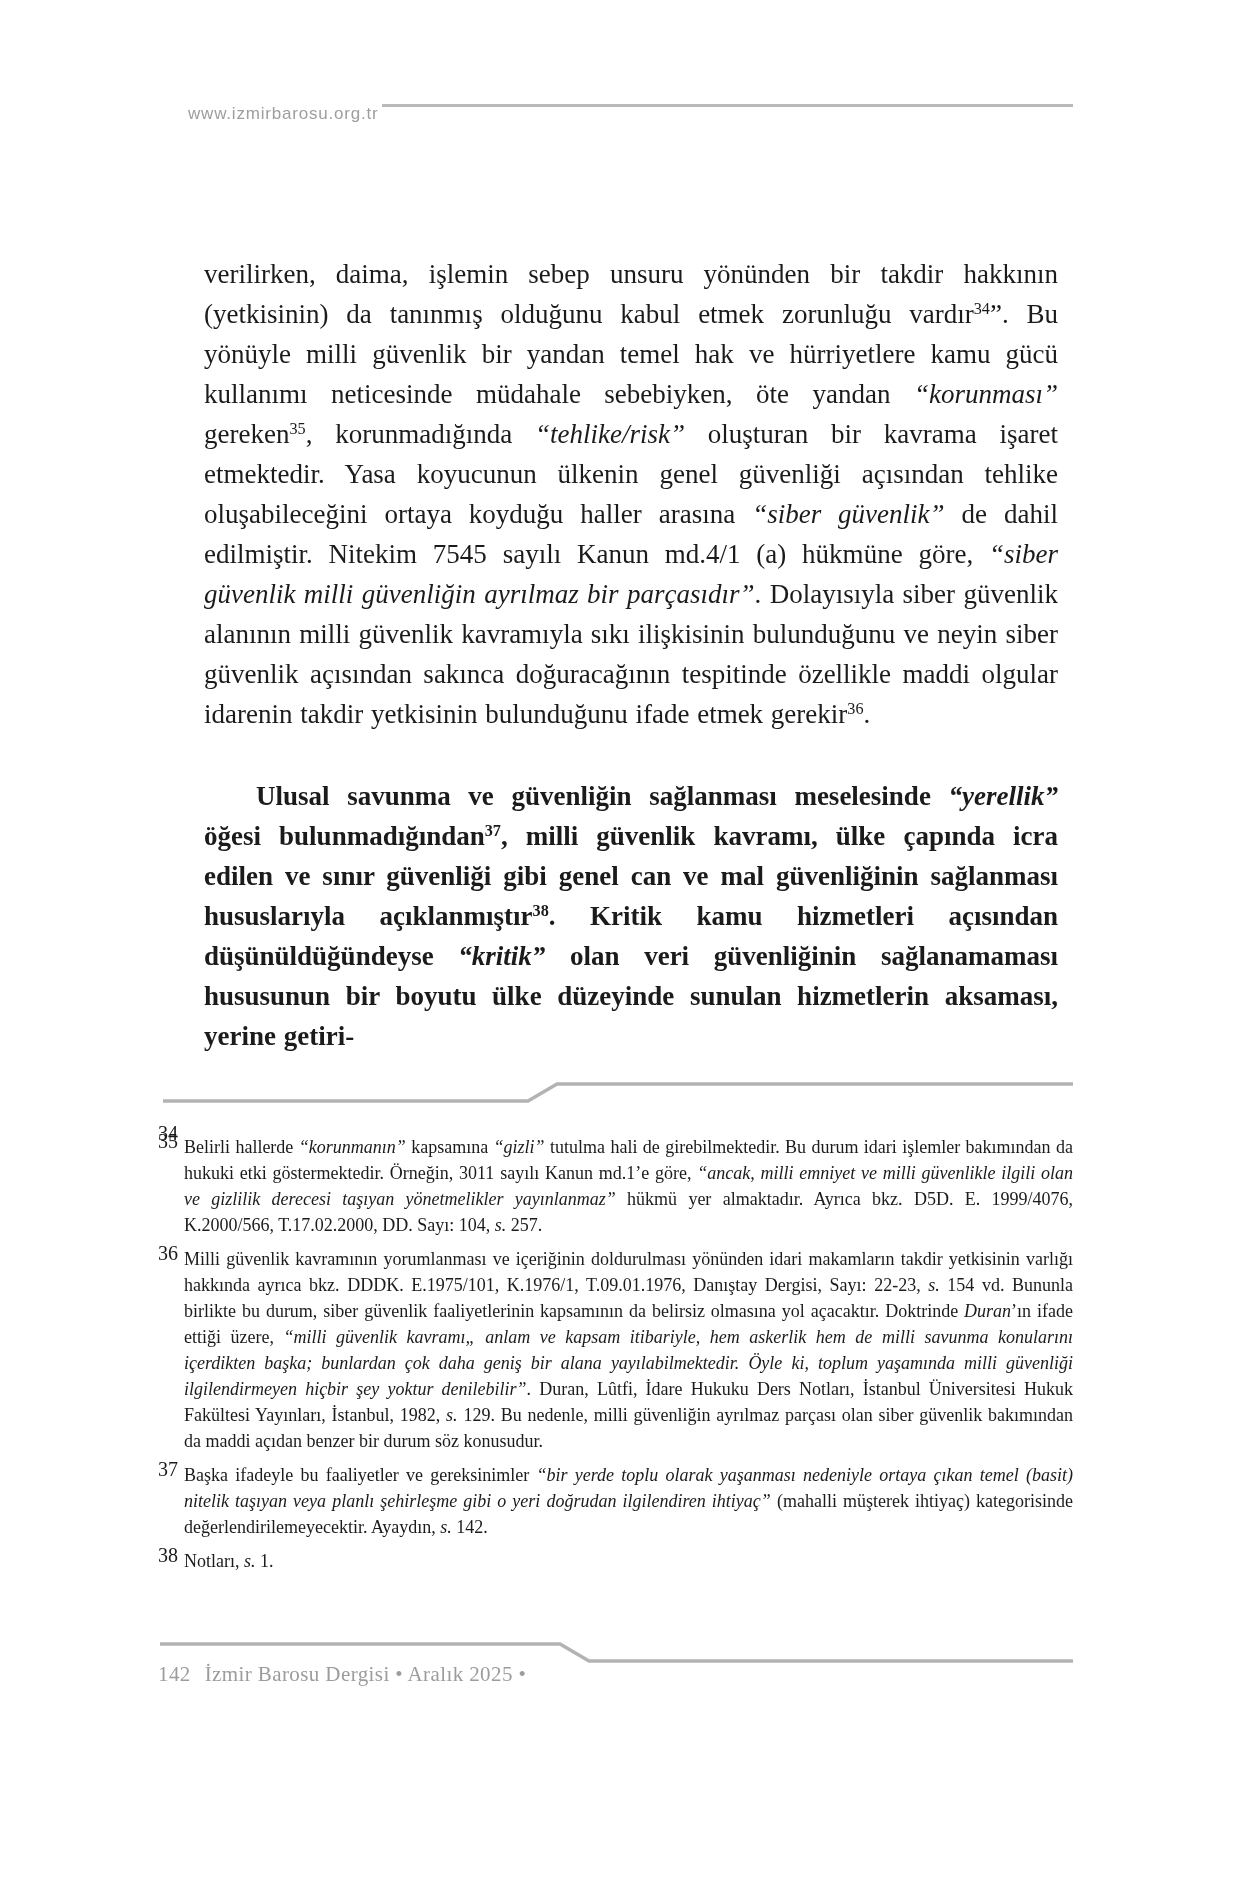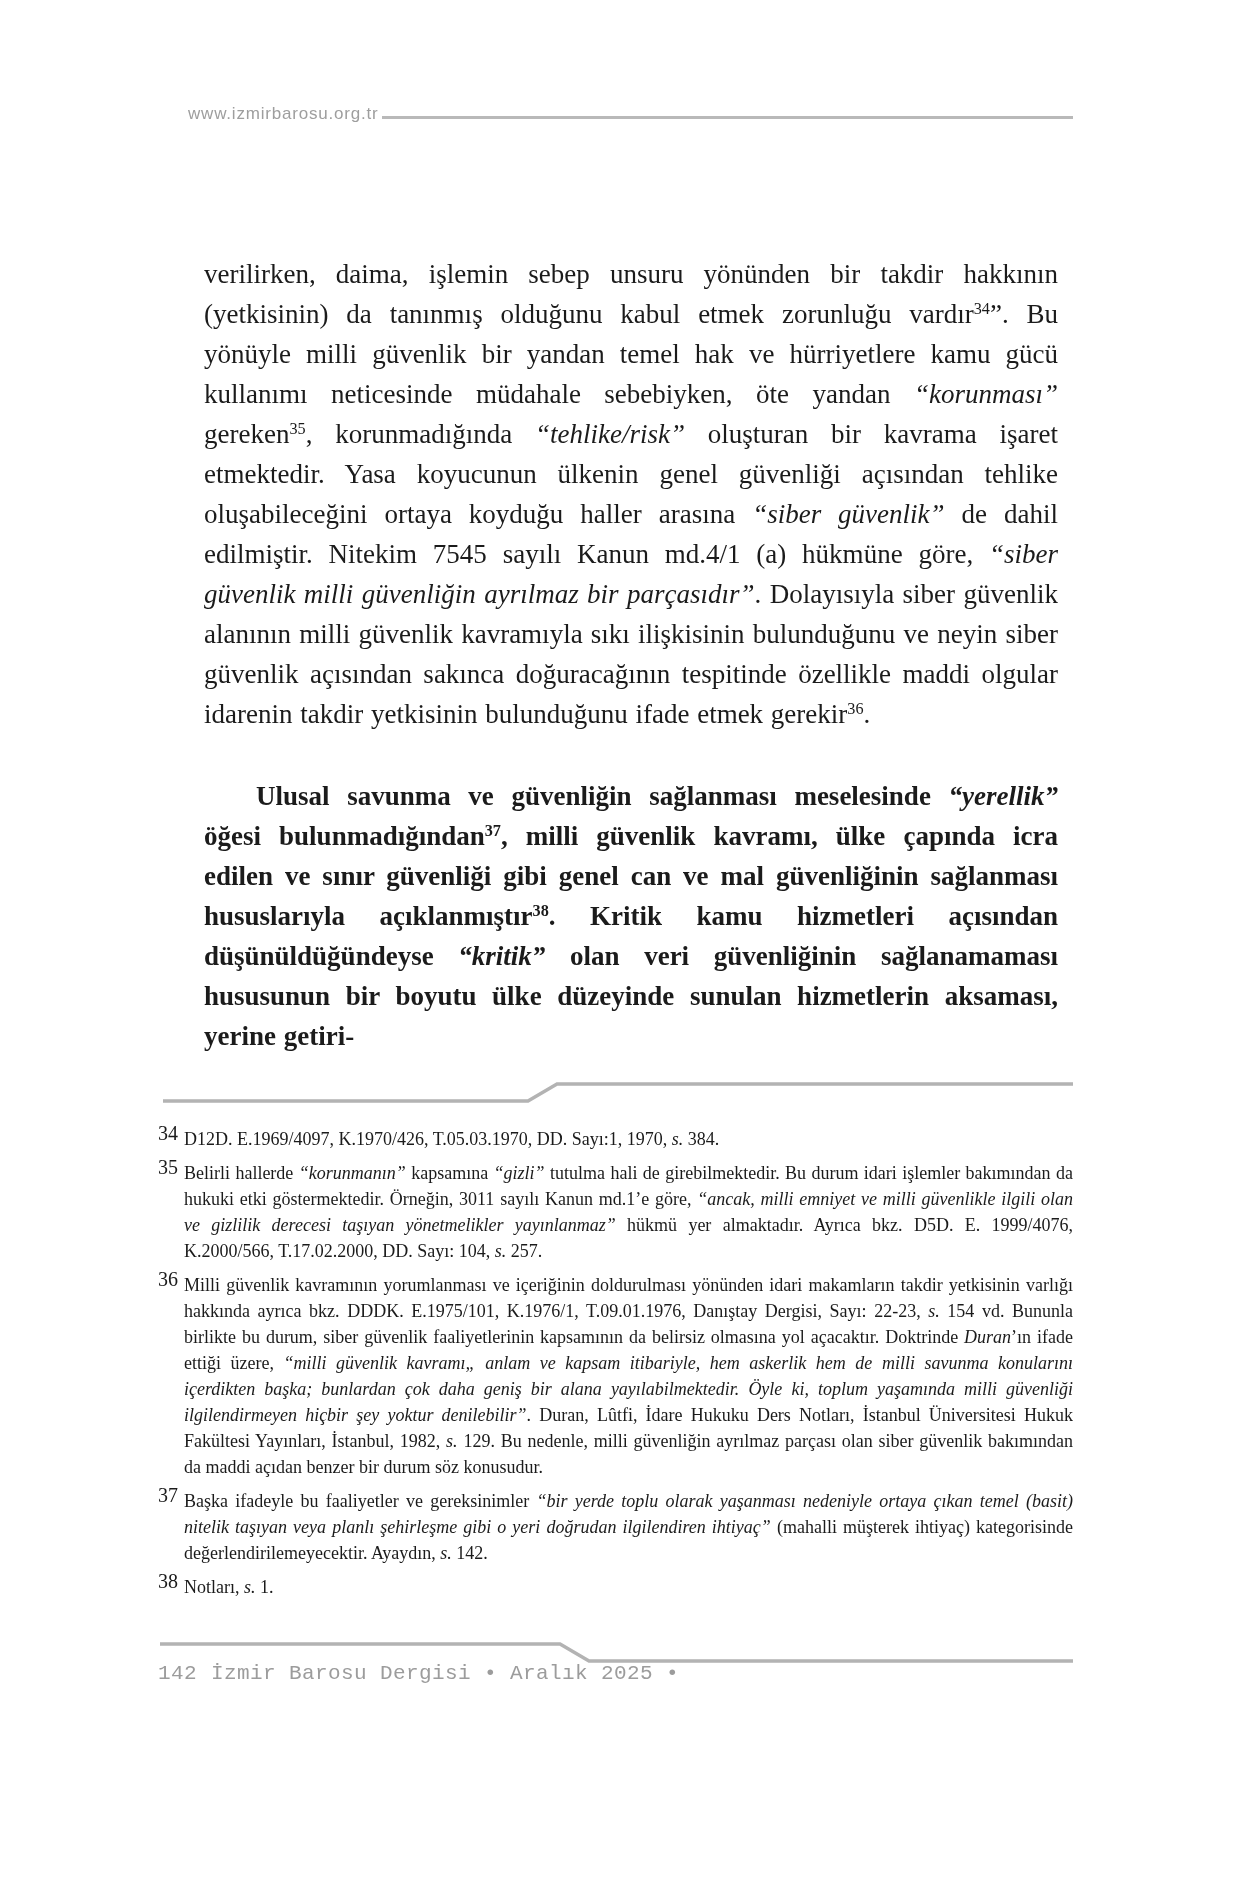--- a/index.html
+++ b/index.html
@@ -19,21 +19,20 @@
     color: #1b1b1b;
   }
 
   
   .header {
     position: absolute;
     left: 188px;
     top: 104px;
     width: 885px;
     display: flex;
-    align-items: flex-end;
     font-family: "Liberation Sans", sans-serif;
     font-size: 17px;
     letter-spacing: 0.8px;
     color: #9e9e9e;
   }
   .header .rule {
     flex: 1;
     height: 3px;
     background: #b9b9b9;
     margin-left: 4px;
@@ -98,21 +97,21 @@
   }
 
   
   .footer-text {
     position: absolute;
     left: 158px;
     top: 1662px;
     display: flex;
     align-items: baseline;
     gap: 14px;
-    font-family: Liberation Mono, monospace;
+    font-family: Liberation Serif, serif;
     font-size: 21px;
     letter-spacing: 0.4px;
     color: #9c9c9c;
   }
 </style>
 </head>
 <body>
 
 <div class="page">
 
@@ -125,21 +124,21 @@
     <p class="para"><span>verilirken, daima, işlemin sebep unsuru yönünden bir takdir hakkının (yetkisinin) da tanınmış olduğunu kabul etmek zorunluğu vardır</span><sup class="fnref">34</sup><span>”. Bu yönüyle milli güvenlik bir yandan temel hak ve hürriyetlere kamu gücü kullanımı neticesinde müdahale sebebiyken, öte yandan </span><span class="it">“korunması”</span><span> gereken</span><sup class="fnref">35</sup><span>, korunmadığında </span><span class="it">“tehlike/risk”</span><span> oluşturan bir kavrama işaret etmektedir. Yasa koyucunun ülkenin genel güvenliği açısından tehlike oluşabileceğini ortaya koyduğu haller arasına </span><span class="it">“siber güvenlik”</span><span> de dahil edilmiştir. Nitekim 7545 sayılı Kanun md.4/1 (a) hükmüne göre, </span><span class="it">“siber güvenlik milli güvenliğin ayrılmaz bir parçasıdır”</span><span>. Dolayısıyla siber güvenlik alanının milli güvenlik kavramıyla sıkı ilişkisinin bulunduğunu ve neyin siber güvenlik açısından sakınca doğuracağının tespitinde özellikle maddi olgular idarenin takdir yetkisinin bulunduğunu ifade etmek gerekir</span><sup class="fnref">36</sup><span>.</span></p>
     <p class="para indent"><span>Ulusal savunma ve güvenliğin sağlanması meselesinde </span><span class="it">“yerellik”</span><span> öğesi bulunmadığından</span><sup class="fnref">37</sup><span>, milli güvenlik kavramı, ülke çapında icra edilen ve sınır güvenliği gibi genel can ve mal güvenliğinin sağlanması hususlarıyla açıklanmıştır</span><sup class="fnref">38</sup><span>. Kritik kamu hizmetleri açısından düşünüldüğündeyse </span><span class="it">“kritik”</span><span> olan veri güvenliğinin sağlanamaması hususunun bir boyutu ülke düzeyinde sunulan hizmetlerin aksaması, yerine getiri-</span></p>
   </div>
 
   <svg class="lines-overlay" width="1260" height="1890" viewBox="0 0 1260 1890">
     <polyline points="163,1101 528,1101 557,1084 1073,1084" fill="none" stroke="#b3b3b3" stroke-width="3.5"></polyline>
     <polyline points="160,1644 560,1644 589,1661 1073,1661" fill="none" stroke="#b3b3b3" stroke-width="3.5"></polyline>
   </svg>
 
   <div class="footnotes">
-      <div class="footnote"><span class="fn-num">34</span><span><span>D12D. E.1969/4097, K.1970/426, T.05.03.1970, DD. Sayı:1, 1970, </span><span class="it">s.</span><span> 384.</span></span></div>
+      <div class="footnote"><span class="fn-num">34</span></div>
       <div class="footnote"><span class="fn-num">35</span><span><span>Belirli hallerde </span><span class="it">“korunmanın”</span><span> kapsamına </span><span class="it">“gizli”</span><span> tutulma hali de girebilmektedir. Bu durum idari işlemler bakımından da hukuki etki göstermektedir. Örneğin, 3011 sayılı Kanun md.1’e göre, </span><span class="it">“ancak, milli emniyet ve milli güvenlikle ilgili olan ve gizlilik derecesi taşıyan yönetmelikler yayınlanmaz”</span><span> hükmü yer almaktadır. Ayrıca bkz. D5D. E. 1999/4076, K.2000/566, T.17.02.2000, DD. Sayı: 104, </span><span class="it">s.</span><span> 257.</span></span></div>
       <div class="footnote"><span class="fn-num">36</span><span><span>Milli güvenlik kavramının yorumlanması ve içeriğinin doldurulması yönünden idari makamların takdir yetkisinin varlığı hakkında ayrıca bkz. DDDK. E.1975/101, K.1976/1, T.09.01.1976, Danıştay Dergisi, Sayı: 22-23, </span><span class="it">s.</span><span> 154 vd. Bununla birlikte bu durum, siber güvenlik faaliyetlerinin kapsamının da belirsiz olmasına yol açacaktır. Doktrinde </span><span class="it">Duran</span><span>’ın ifade ettiği üzere, </span><span class="it">“milli güvenlik kavramı„ anlam ve kapsam itibariyle, hem askerlik hem de milli savunma konularını içerdikten başka; bunlardan çok daha geniş bir alana yayılabilmektedir. Öyle ki, toplum yaşamında milli güvenliği ilgilendirmeyen hiçbir şey yoktur denilebilir”</span><span>. Duran, Lûtfi, İdare Hukuku Ders Notları, İstanbul Üniversitesi Hukuk Fakültesi Yayınları, İstanbul, 1982, </span><span class="it">s.</span><span> 129. Bu nedenle, milli güvenliğin ayrılmaz parçası olan siber güvenlik bakımından da maddi açıdan benzer bir durum söz konusudur.</span></span></div>
       <div class="footnote"><span class="fn-num">37</span><span><span>Başka ifadeyle bu faaliyetler ve gereksinimler </span><span class="it">“bir yerde toplu olarak yaşanması nedeniyle ortaya çıkan temel (basit) nitelik taşıyan veya planlı şehirleşme gibi o yeri doğrudan ilgilendiren ihtiyaç”</span><span> (mahalli müşterek ihtiyaç) kategorisinde değerlendirilemeyecektir. Ayaydın, </span><span class="it">s.</span><span> 142.</span></span></div>
       <div class="footnote"><span class="fn-num">38</span><span><span>Notları, </span><span class="it">s.</span><span> 1.</span></span></div>
     </div>
 
   <div class="footer-text">
     <span>142</span>
     <span>İzmir Barosu Dergisi • Aralık 2025 •</span>
   </div>

